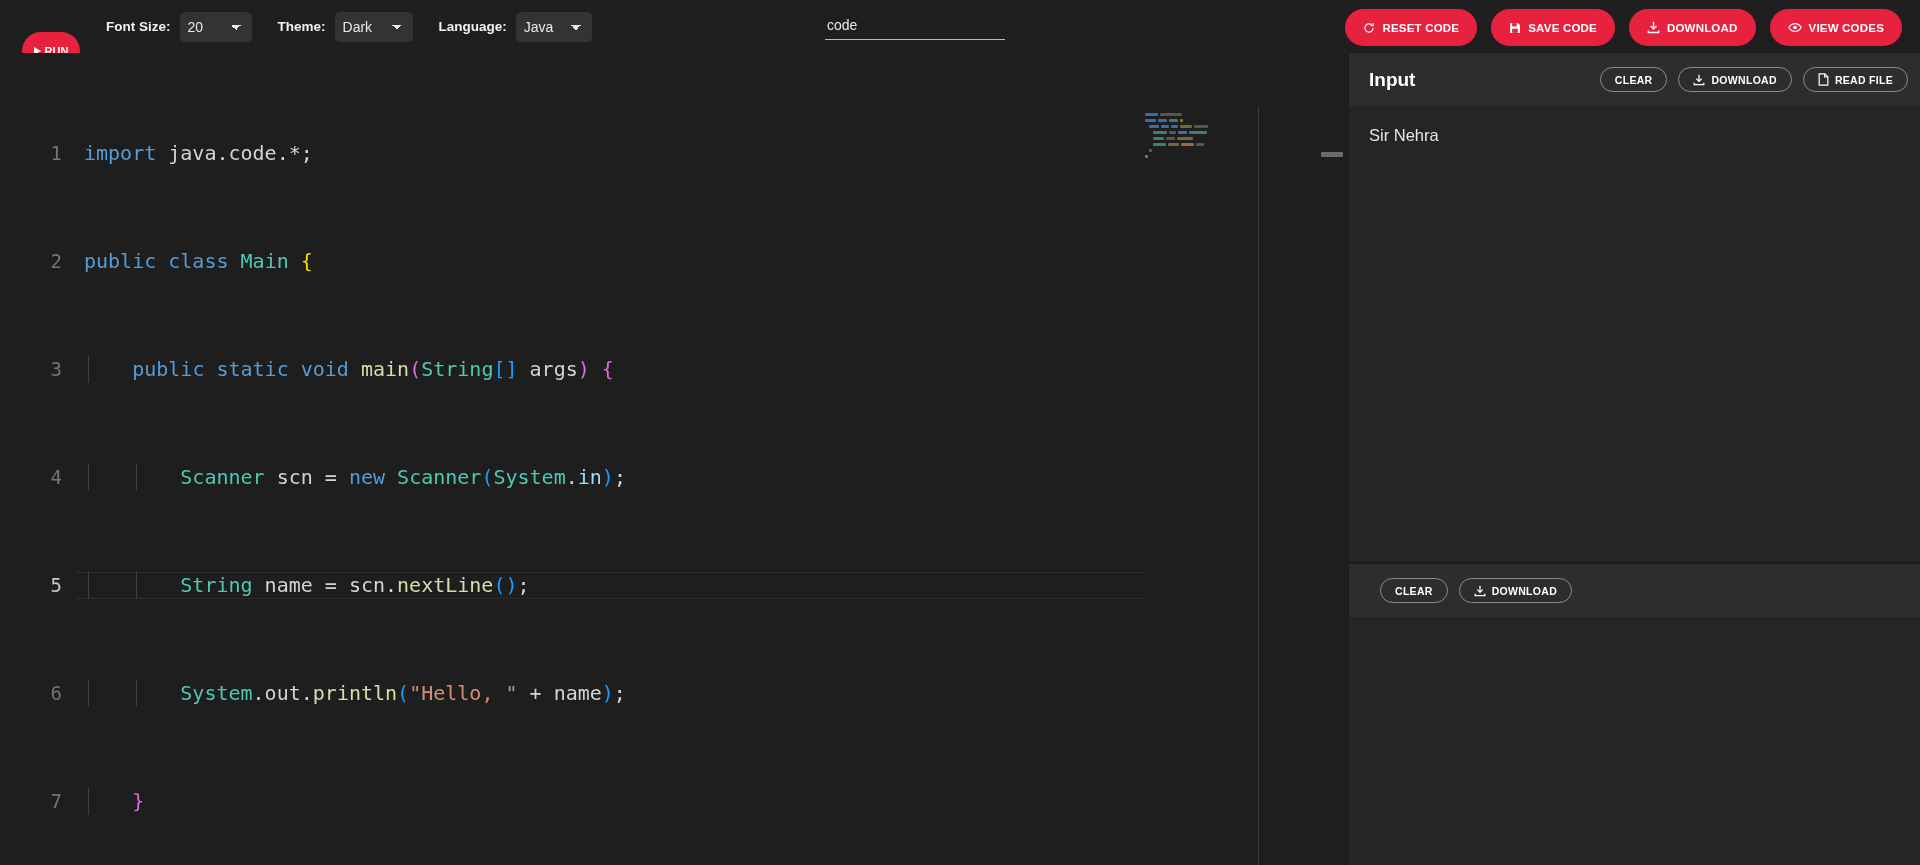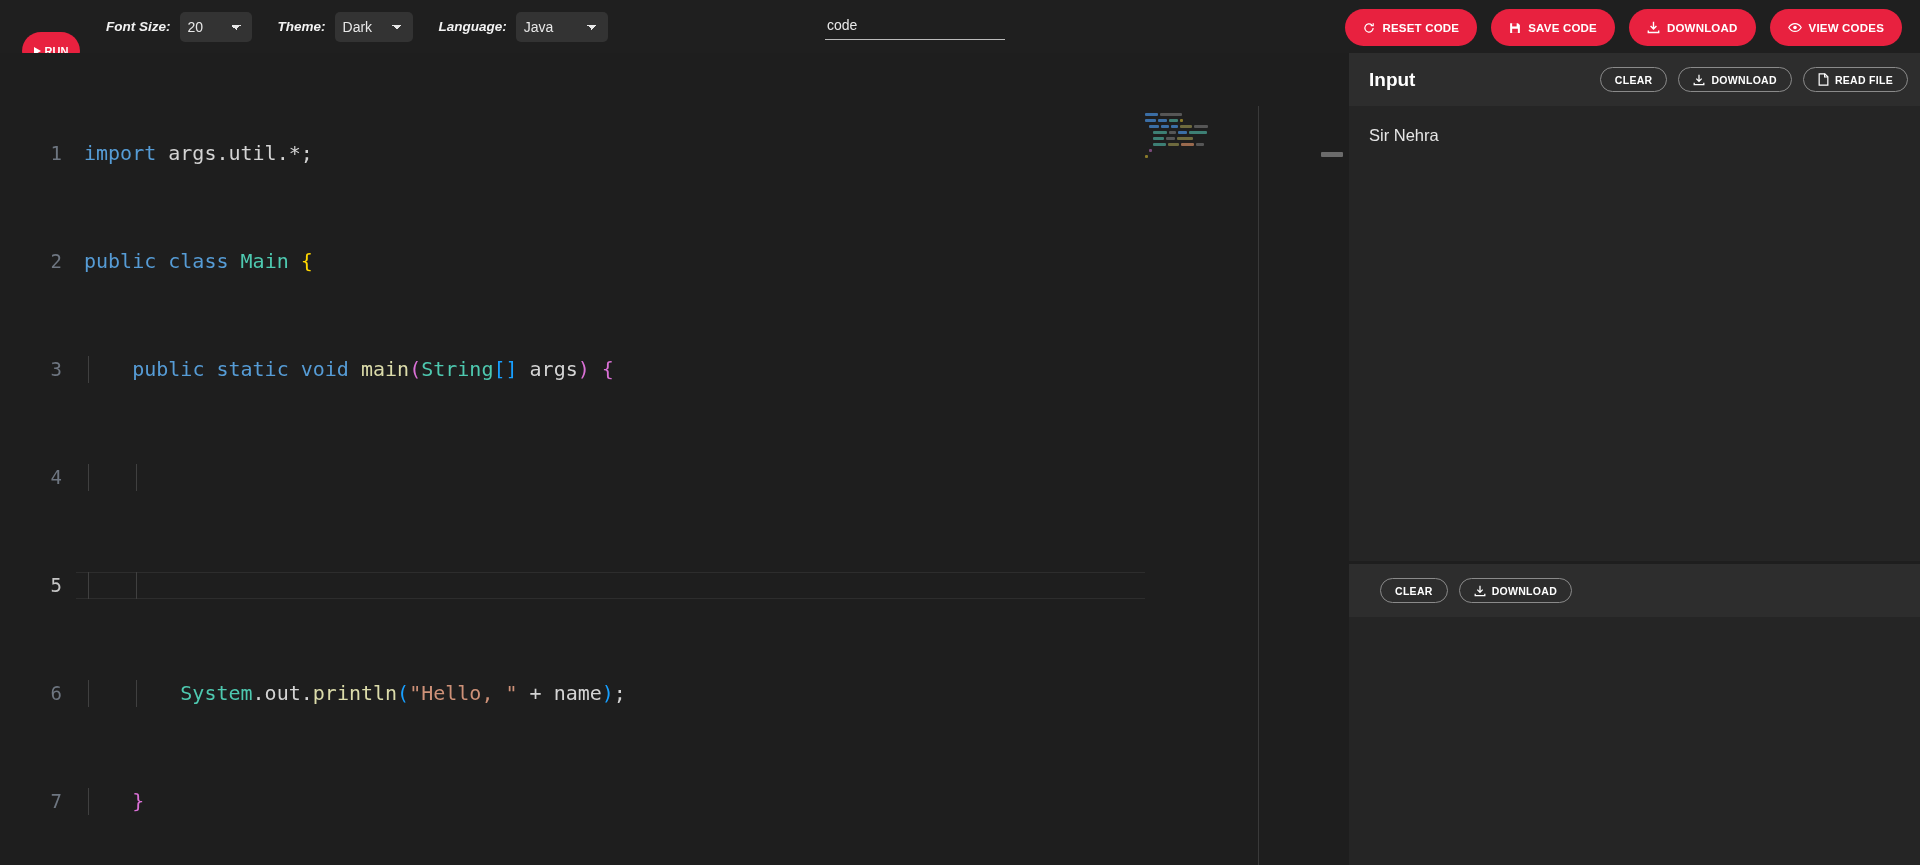--- a/index.html
+++ b/index.html
@@ -29,39 +29,39 @@
     margin-top: 48px;
   }
   .play-tri {
     width: 0; height: 0;
     border-left: 7px solid #fff;
     border-top: 4.5px solid transparent;
     border-bottom: 4.5px solid transparent;
   }
   .tb-label {
     color: #f2f2f2; font-size: 13.5px; font-weight: bold;
-    margin-left: 26px; white-space: nowrap; font-style: italic;
+    margin-left: 26px; white-space: nowrap;
   }
   .tb-select {
     margin-left: 9px; height: 30px;
     background: #333333; color: #e8e8e8;
     border: none; border-radius: 5px;
     font-size: 14px; padding: 0 6px 0 8px;
     font-family: "Liberation Sans", sans-serif;
     -webkit-appearance: none; appearance: none;
     background-image: linear-gradient(45deg, transparent 50%, #e8e8e8 50%),
                       linear-gradient(135deg, #e8e8e8 50%, transparent 50%);
     background-position: calc(100% - 16px) 13px, calc(100% - 11px) 13px;
     background-size: 5px 5px, 5px 5px;
     background-repeat: no-repeat;
     cursor: pointer;
   }
   #sel-fontsize { width: 72px; }
   #sel-theme    { width: 78px; }
-  #sel-language { width: 92px; }
+  #sel-language { width: 76px; }
 
   .filename-wrap {
     position: absolute; left: 825px; top: 14px;
     width: 180px;
   }
   .filename-input {
     width: 180px; height: 26px;
     background: transparent; border: none;
     border-bottom: 1px solid #bbbbbb;
     color: #e9e9e9; font-size: 14px;
@@ -251,44 +251,46 @@
       <span>VIEW CODES</span>
     </button>
   </div>
 </div>
 
 <div id="editor">
   <div class="code-area">
 
     <div class="cline">
       <span class="lnum">1</span>
-      <span class="ctext"><span class="kw">import</span><span class="pl"> args.util.*;</span></span>
+      <span class="ctext"><span class="kw">import</span><span class="pl"> java.code.*;</span></span>
     </div>
 
     <div class="cline">
       <span class="lnum">2</span>
       <span class="ctext"><span class="kw">public class</span><span class="pl"> </span><span class="typ">Main</span><span class="pl"> </span><span class="by">{</span></span>
     </div>
 
     <div class="cline">
       <span class="lnum">3</span>
       <span class="guide g1"></span>
       <span class="ctext"><span class="pl">    </span><span class="kw">public static void</span><span class="pl"> </span><span class="fn">main</span><span class="bp">(</span><span class="typ">String</span><span class="bb">[]</span><span class="pl"> args</span><span class="bp">)</span><span class="pl"> </span><span class="bp">{</span></span>
     </div>
 
     <div class="cline">
       <span class="lnum">4</span>
       <span class="guide g1"></span>
       <span class="guide g2"></span>
+      <span class="ctext"><span class="pl">        </span><span class="typ">Scanner</span><span class="pl"> scn = </span><span class="kw">new</span><span class="pl"> </span><span class="typ">Scanner</span><span class="bb">(</span><span class="typ">System</span><span class="pl">.</span><span class="var">in</span><span class="bb">)</span><span class="pl">;</span></span>
     </div>
 
     <div class="cline active">
       <span class="lnum cur">5</span>
       <span class="guide g1"></span>
       <span class="guide g2"></span>
+      <span class="ctext"><span class="pl">        </span><span class="typ">String</span><span class="pl"> name = scn.</span><span class="fn">nextLine</span><span class="bb">()</span><span class="pl">;</span></span>
     </div>
 
     <div class="cline">
       <span class="lnum">6</span>
       <span class="guide g1"></span>
       <span class="guide g2"></span>
       <span class="ctext"><span class="pl">        </span><span class="typ">System</span><span class="pl">.out.</span><span class="fn">println</span><span class="bb">(</span><span class="str">"Hello, "</span><span class="pl"> + name</span><span class="bb">)</span><span class="pl">;</span></span>
     </div>
 
     <div class="cline">

